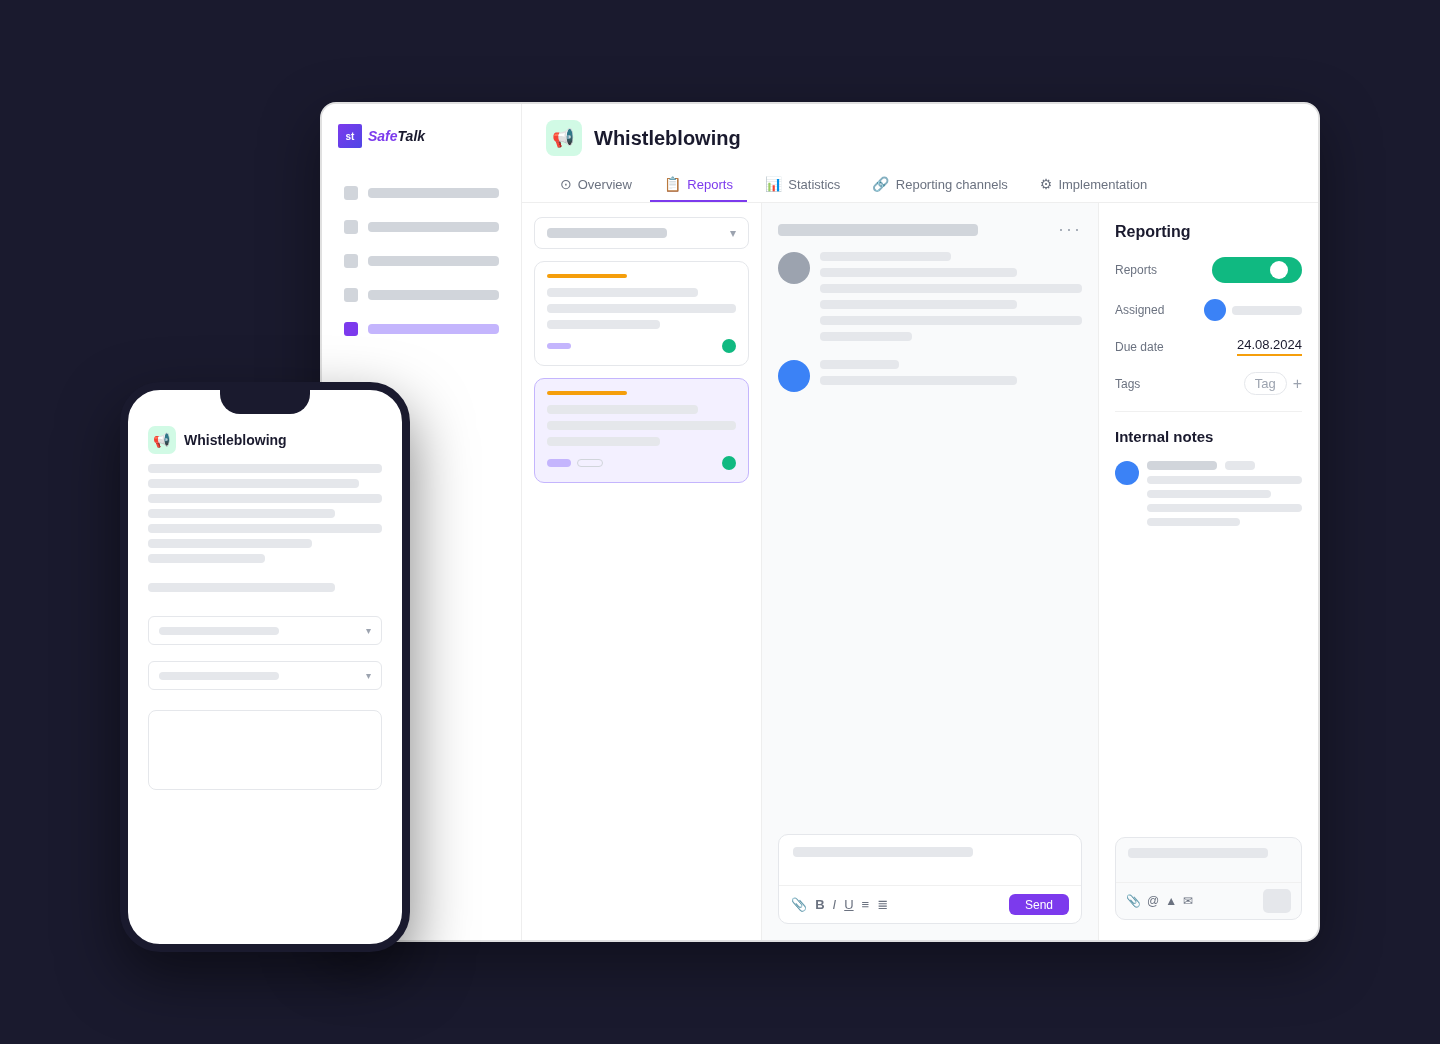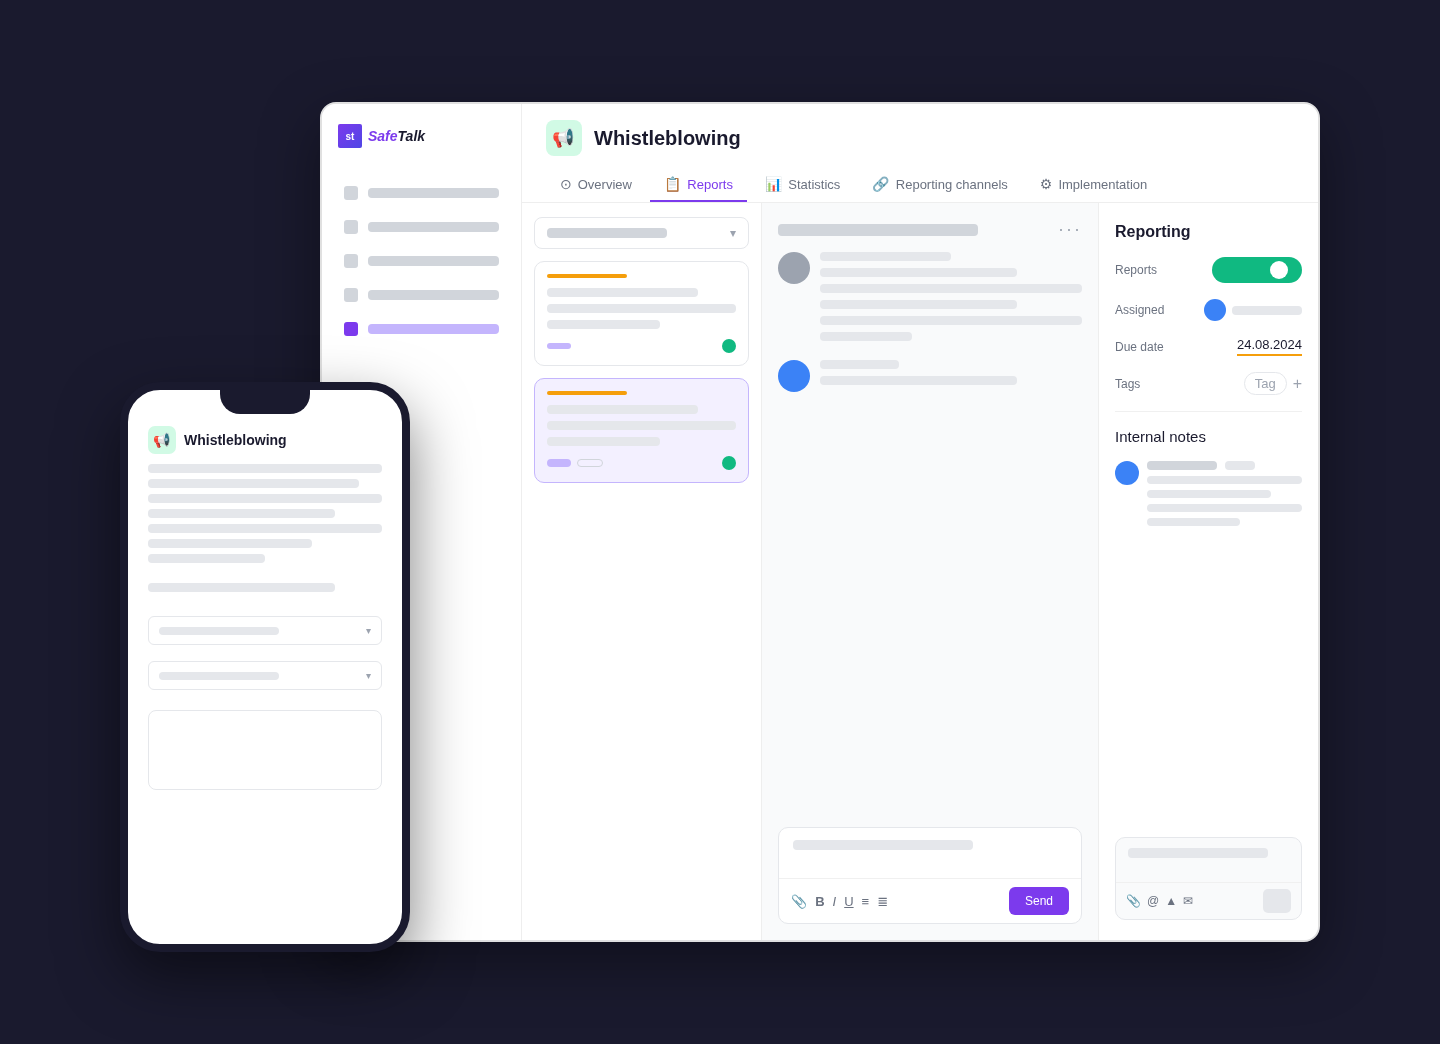--- a/index.html
+++ b/index.html
@@ -331,21 +331,21 @@
     }
     .toolbar-btn {
       background: #7c3aed;
       color: white;
       border: none;
       border-radius: 6px;
       padding: 4px 16px;
       font-size: 12px;
       margin-left: auto;
       cursor: pointer;
-      height: 28px;
+      height: 21px;
     }
     .editor-bar {
       height: 10px;
       background: #e5e7eb;
       border-radius: 4px;
       width: 180px;
     }
 
     
     .attributes-panel {
@@ -426,21 +426,21 @@
       color: #9ca3af;
     }
     .tag-add {
       color: #9ca3af;
       font-size: 16px;
       cursor: pointer;
     }
 
     .internal-notes-title {
       font-size: 15px;
-      font-weight: 400;
+      font-weight: 700;
       color: #1a1a2e;
     }
     .note-item {
       display: flex;
       gap: 8px;
       align-items: flex-start;
     }
     .note-avatar {
       width: 24px;
       height: 24px;

